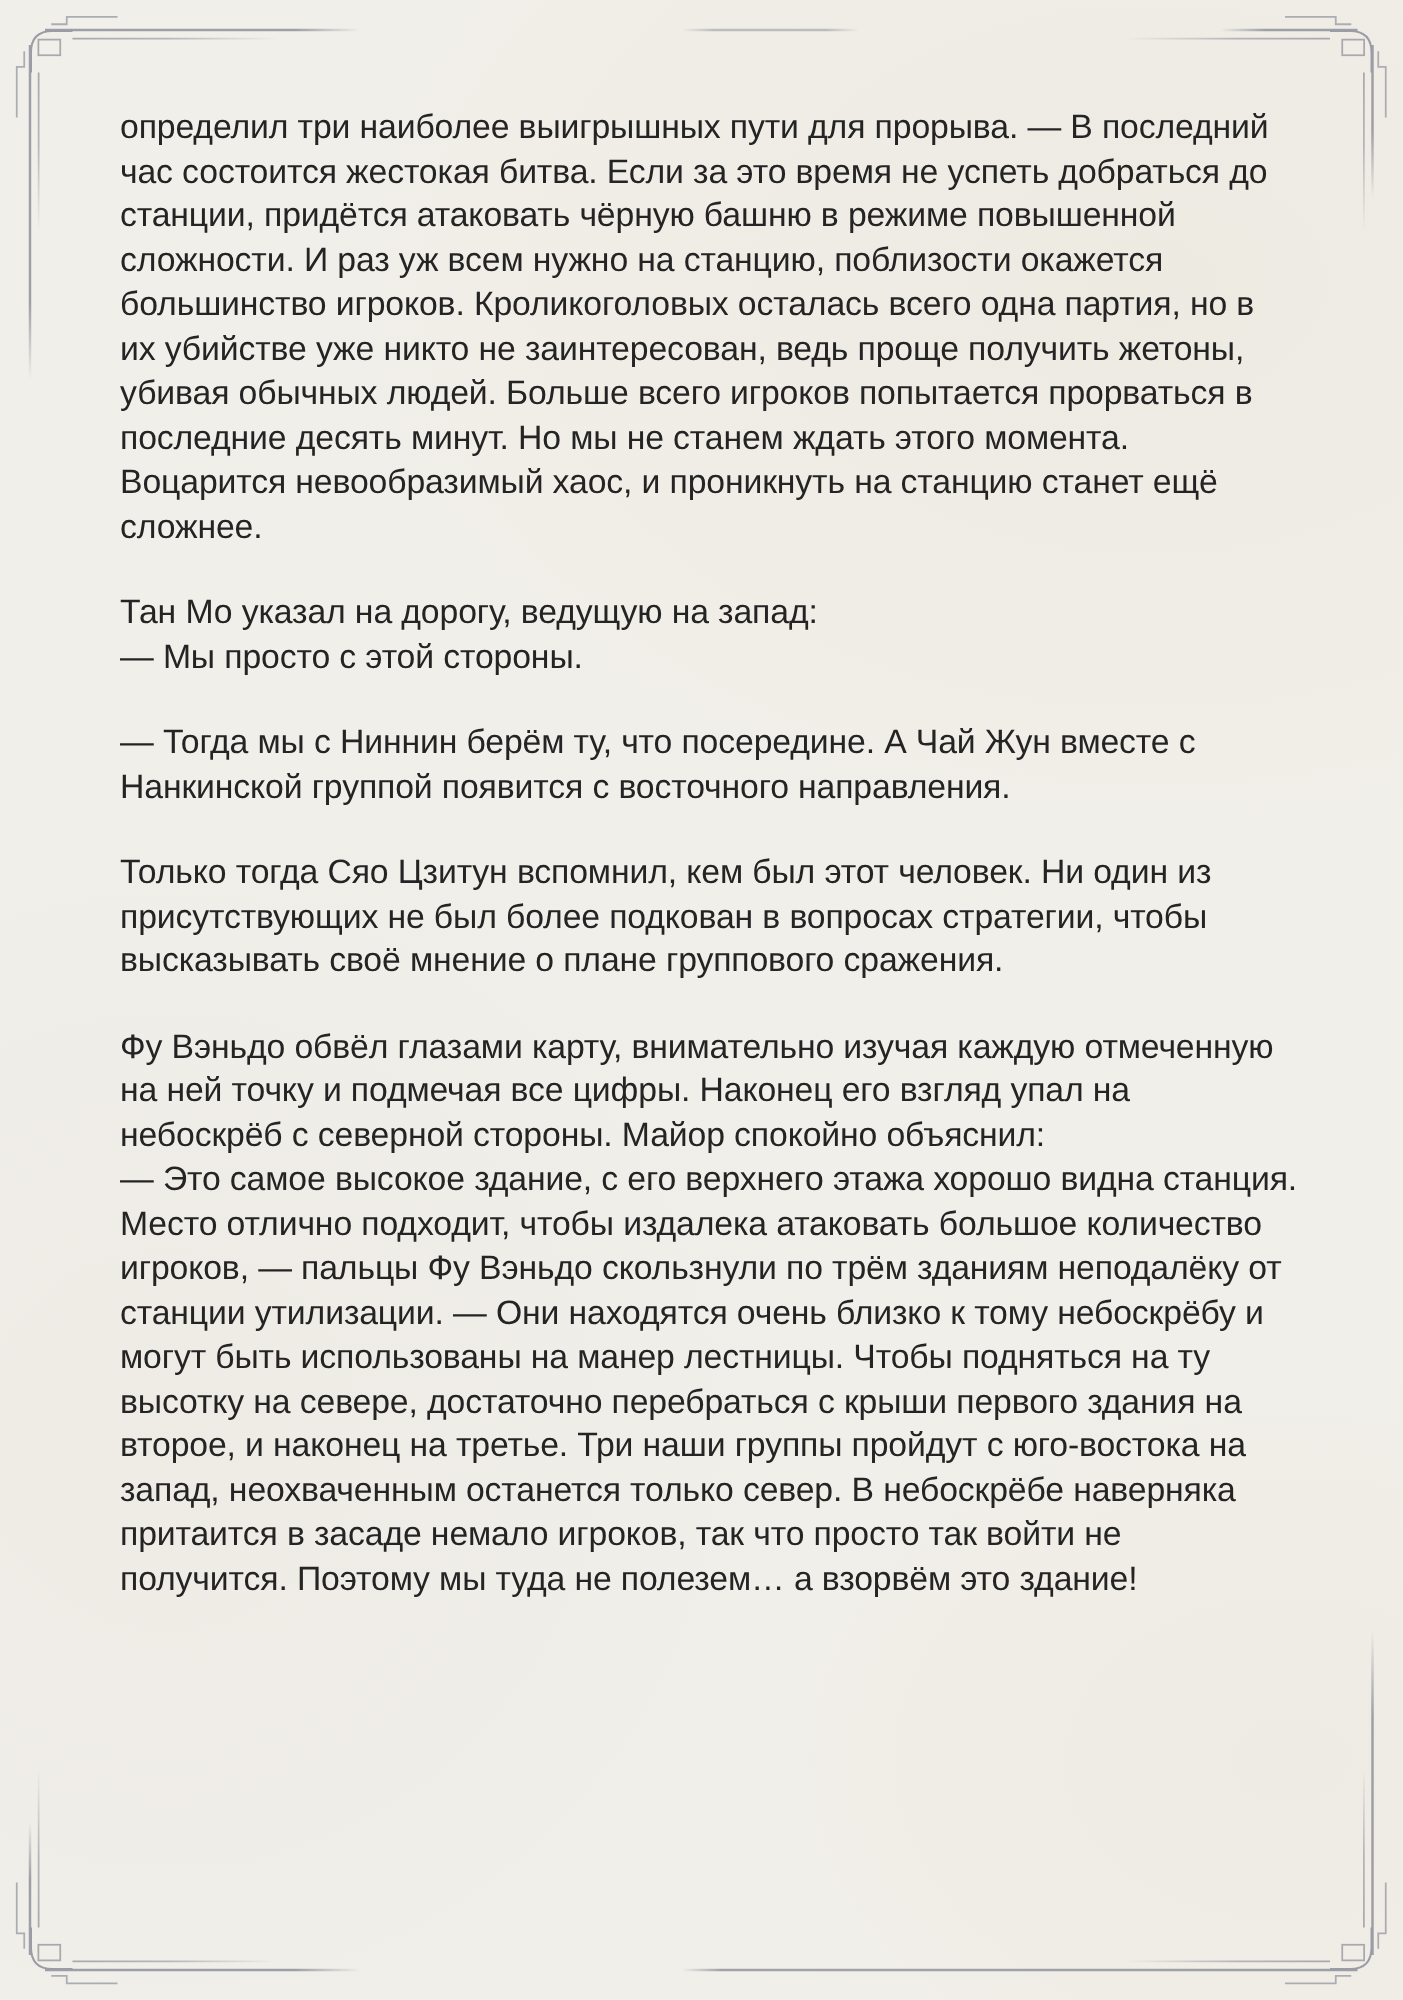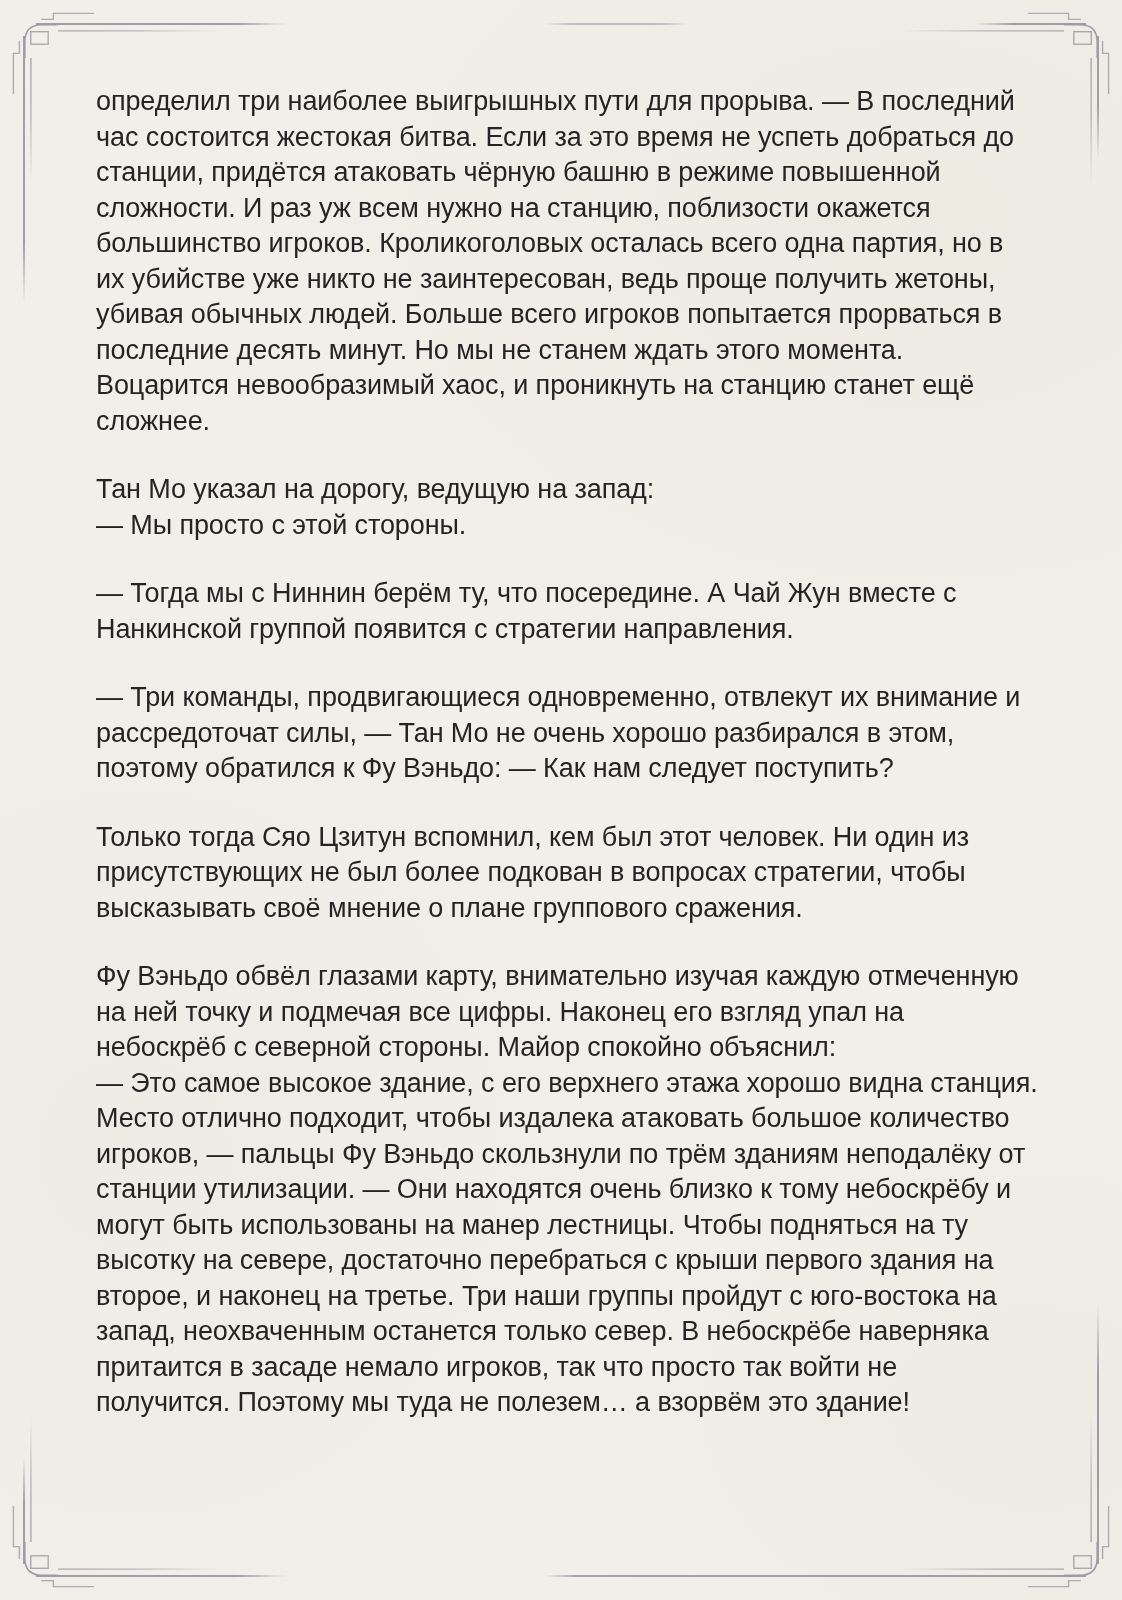--- a/index.html
+++ b/index.html
@@ -126,24 +126,21 @@
 сложности. И раз уж всем нужно на станцию, поблизости окажется
 большинство игроков. Кроликоголовых осталась всего одна партия, но в
 их убийстве уже никто не заинтересован, ведь проще получить жетоны,
 убивая обычных людей. Больше всего игроков попытается прорваться в
 последние десять минут. Но мы не станем ждать этого момента.
 Воцарится невообразимый хаос, и проникнуть на станцию станет ещё
 сложнее.</p>
     <p>Тан Мо указал на дорогу, ведущую на запад:
 — Мы просто с этой стороны.</p>
     <p>— Тогда мы с Ниннин берём ту, что посередине. А Чай Жун вместе с
-Нанкинской группой появится с стратегии направления.</p>
-    <p>— Три команды, продвигающиеся одновременно, отвлекут их внимание и
-рассредоточат силы, — Тан Мо не очень хорошо разбирался в этом,
-поэтому обратился к Фу Вэньдо: — Как нам следует поступить?</p>
+Нанкинской группой появится с восточного направления.</p>
     <p>Только тогда Сяо Цзитун вспомнил, кем был этот человек. Ни один из
 присутствующих не был более подкован в вопросах стратегии, чтобы
 высказывать своё мнение о плане группового сражения.</p>
     <p>Фу Вэньдо обвёл глазами карту, внимательно изучая каждую отмеченную
 на ней точку и подмечая все цифры. Наконец его взгляд упал на
 небоскрёб с северной стороны. Майор спокойно объяснил:
 — Это самое высокое здание, с его верхнего этажа хорошо видна станция.
 Место отлично подходит, чтобы издалека атаковать большое количество
 игроков, — пальцы Фу Вэньдо скользнули по трём зданиям неподалёку от
 станции утилизации. — Они находятся очень близко к тому небоскрёбу и

